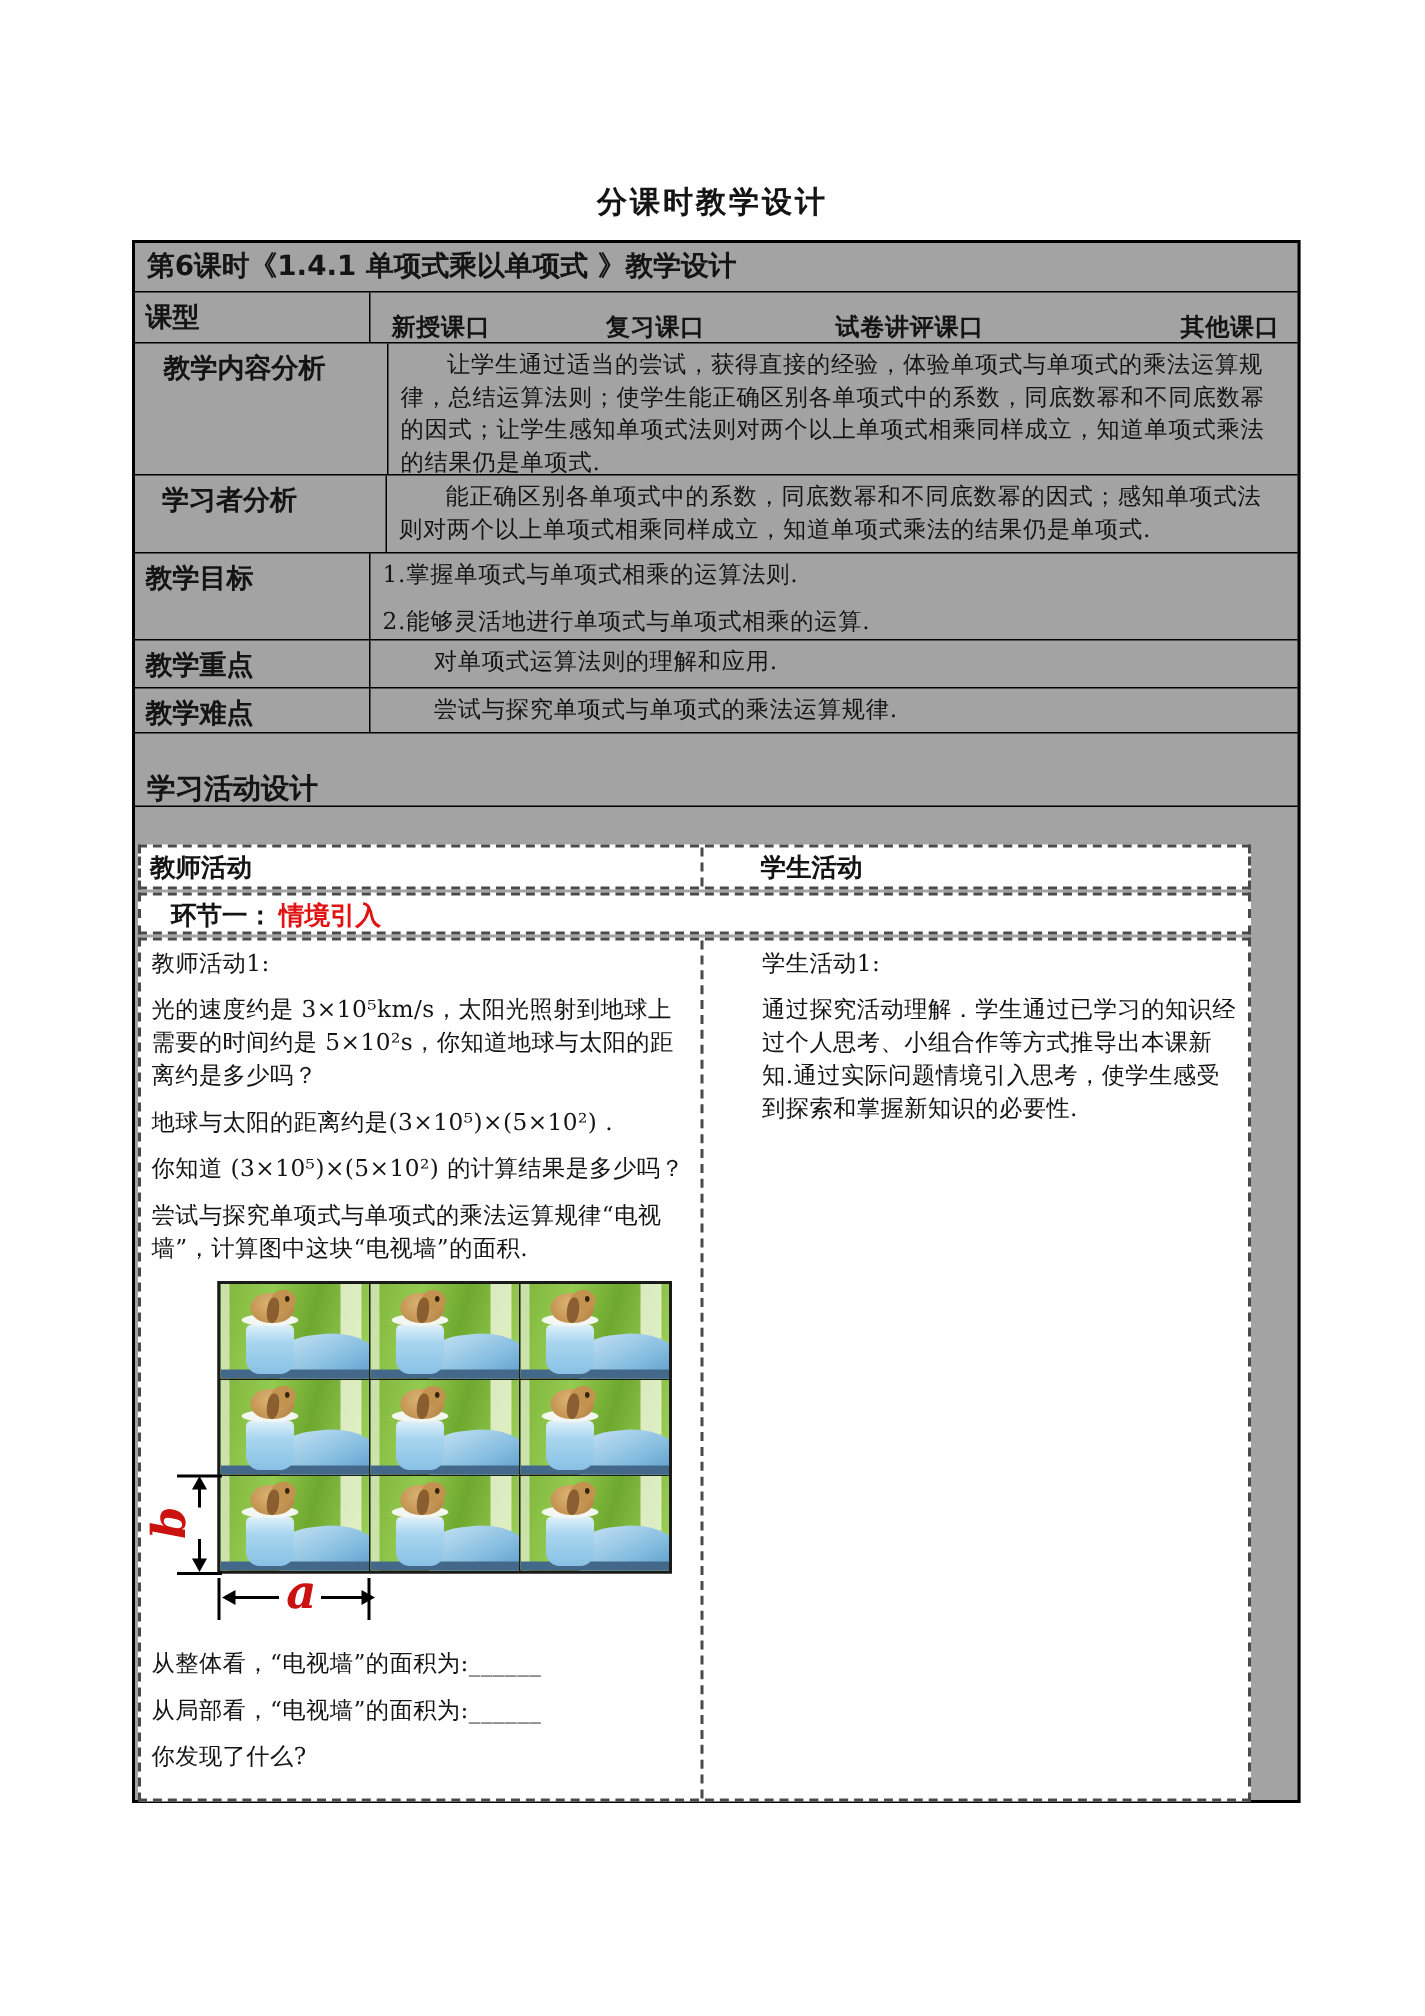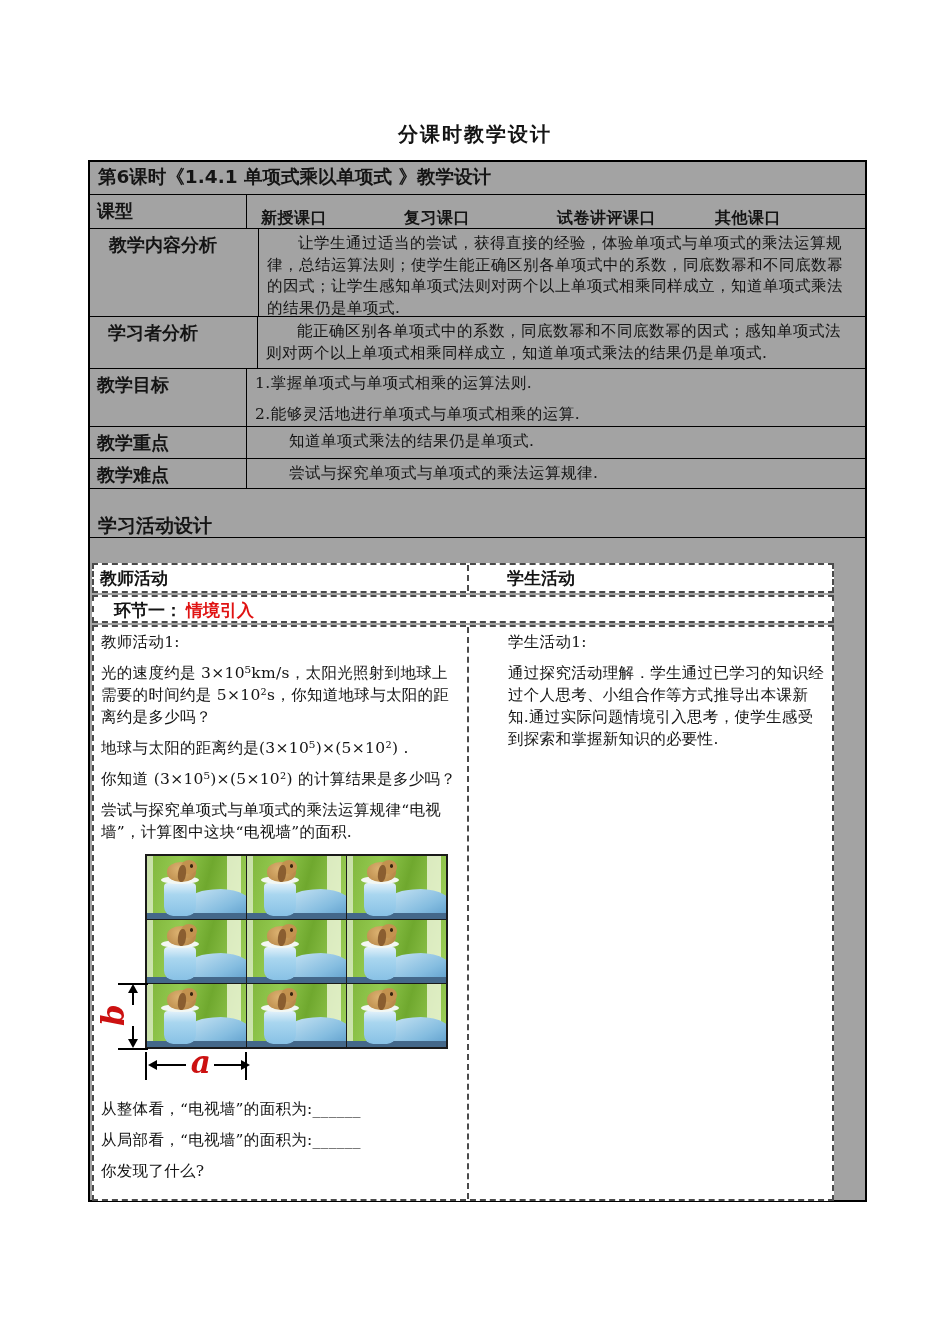--- a/index.html
+++ b/index.html
@@ -17,21 +17,21 @@
     font-family:"DejaVu Sans","Liberation Sans",sans-serif; font-weight:bold; font-size:18px; }
   .value-cell { flex:1; padding:4px 9px 0 8px; font-size:15.5px; line-height:21.5px; letter-spacing:0.5px; }
   .full-cell { flex:1; padding:3px 8px 0 8px; }
 
   .r-session { height:32px; }
   .session-title { font-family:"DejaVu Sans","Liberation Sans",sans-serif; font-weight:bold; font-size:18.5px; padding-top:2px; }
   .r-type { height:34px; }
   .options-cell { display:flex; align-items:flex-end; padding-top:5px;
     font-family:"DejaVu Sans","Liberation Sans",sans-serif; font-weight:bold; font-size:16px;gap:15px; }
   .opt { white-space:nowrap; }
-  .opt.o1 { margin-left:6px; } .opt.o2 { margin-left:62px; } .opt.o3 { margin-left:72px; } .opt.o4 { margin-left:44px; }
+  .opt.o1 { margin-left:6px; } .opt.o2 { margin-left:62px; } .opt.o3 { margin-left:72px; } .opt.o4 { margin-left:116px; }
   .r-content { height:88px;padding-left:12px; }
   .r-learner { height:52px;padding-left:11px; }
   .r-obj { height:58px; }
   .r-key { height:32px; }
   .r-diff { height:30px; }
   .r-activity { height:49px; }
   .activity-label { font-family:"DejaVu Sans","Liberation Sans",sans-serif; font-weight:bold; font-size:19px; padding-top:4px;margin-top:20px; }
   .r-main { height:663px; position:relative; display:block; }
 
   .indent-first { text-indent:2em; }
@@ -138,21 +138,21 @@
       <div class="label-cell">教学目标</div>
       <div class="value-cell">
         <p class="obj-item">1.掌握单项式与单项式相乘的运算法则.</p>
         <p class="obj-item">2.能够灵活地进行单项式与单项式相乘的运算.</p>
       </div>
     </div>
 
     <div class="row r-key">
       <div class="label-cell">教学重点</div>
       <div class="value-cell">
-        <p class="indent-3">知道单项式乘法的结果仍是单项式.</p>
+        <p class="indent-3">对单项式运算法则的理解和应用.</p>
       </div>
     </div>
 
     <div class="row r-diff">
       <div class="label-cell">教学难点</div>
       <div class="value-cell">
         <p class="indent-3">尝试与探究单项式与单项式的乘法运算规律.</p>
       </div>
     </div>
 

